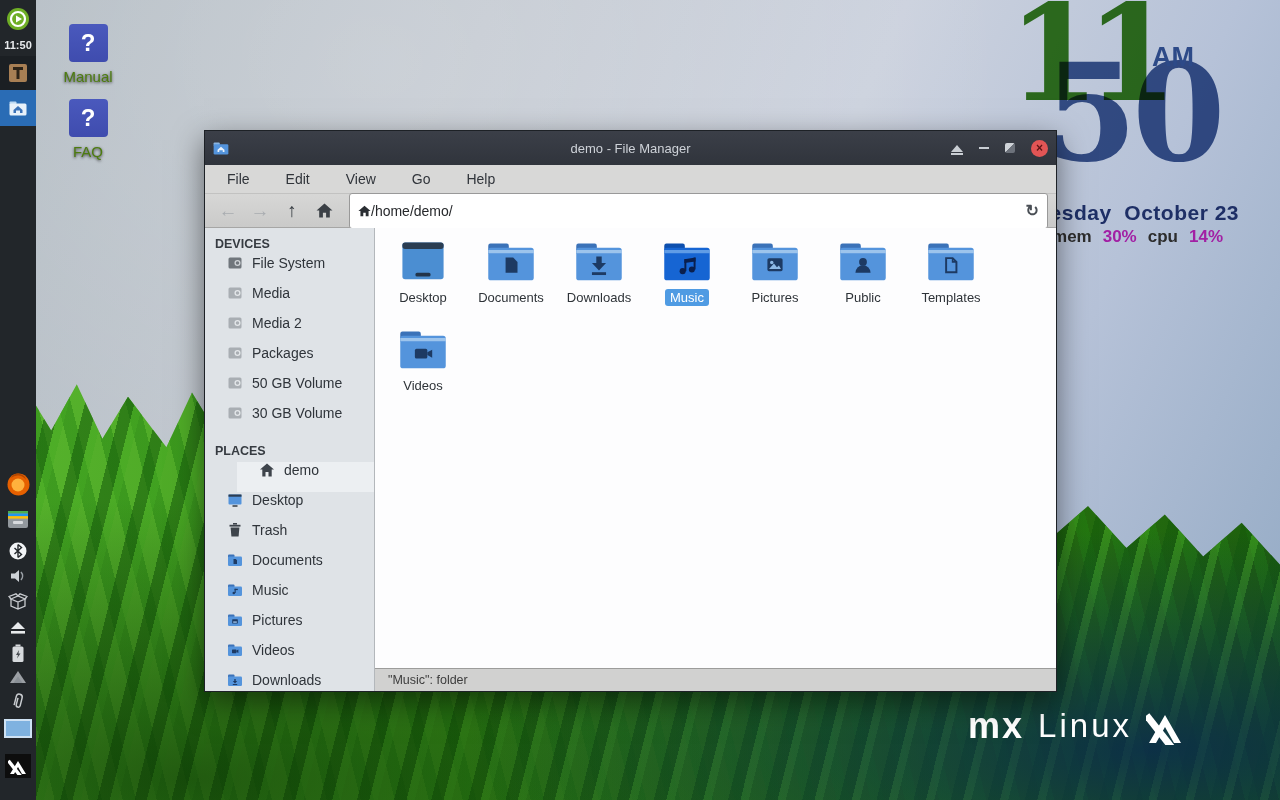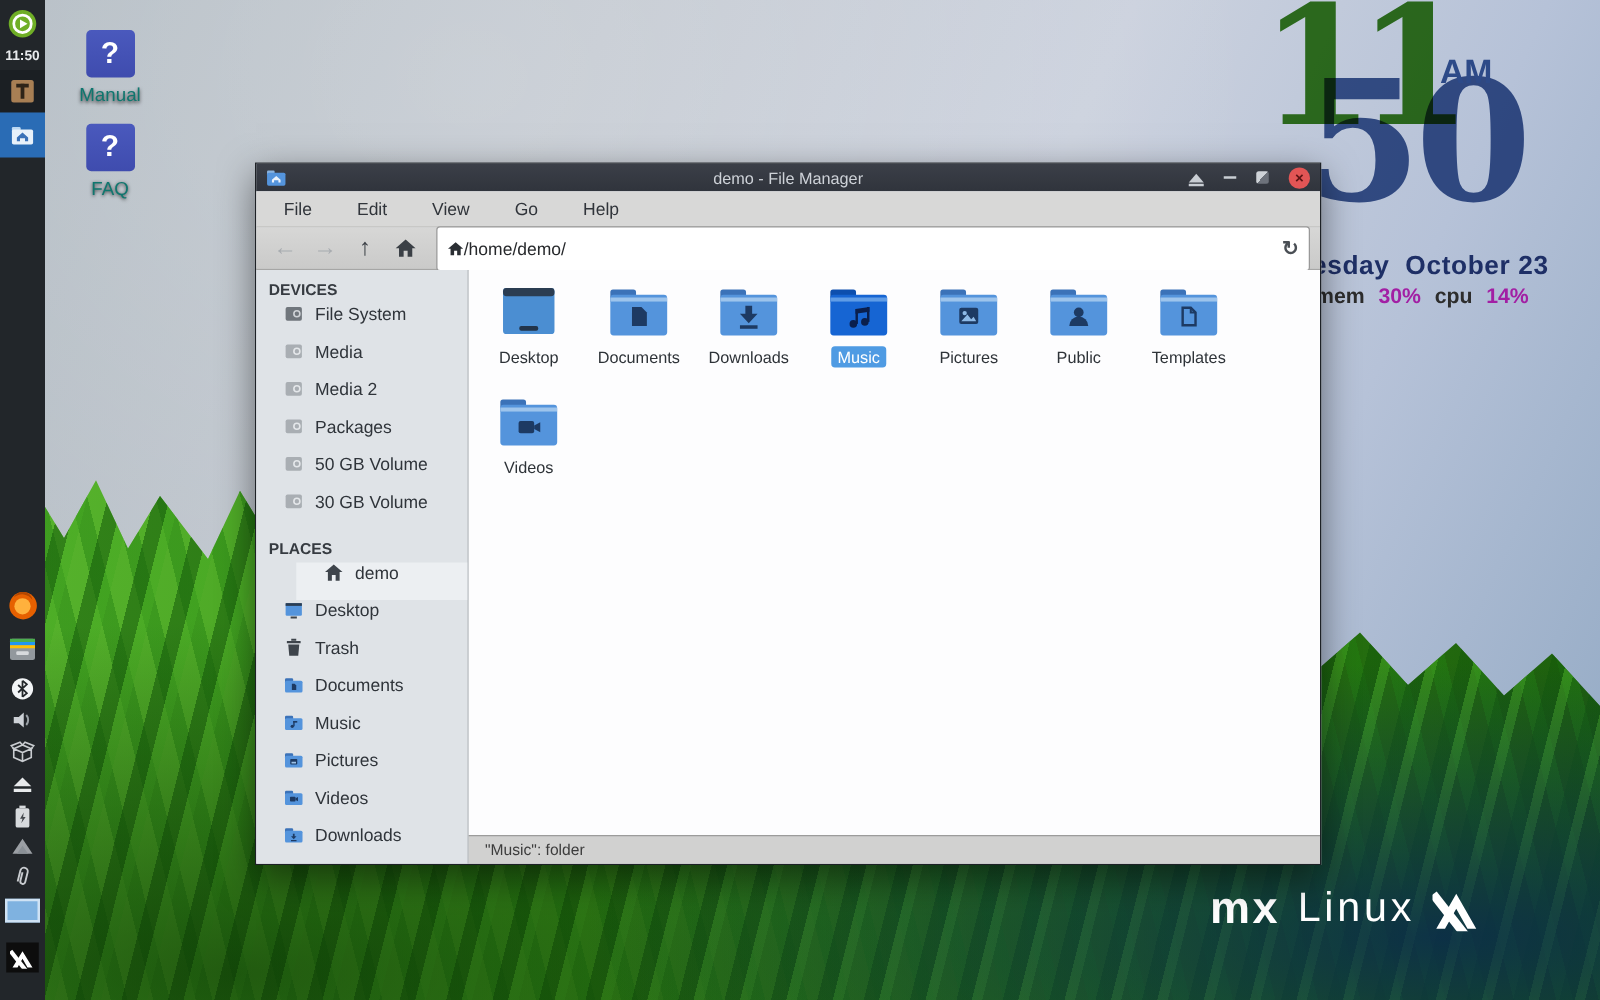--- a/index.html
+++ b/index.html
@@ -31,40 +31,40 @@
   #conky-stats { position:absolute; top:227px; right:57px; font-size:17px; font-weight:bold; display:flex; gap:11px; }
   #conky-stats .pct { color:#a21fa4; }
   #conky-stats .lbl { color:#2d2d2d; }
 
   
   .shortcut { position:absolute; width:110px; text-align:center; z-index:5; }
   #shortcut-manual { left:33px; top:24px; }
   #shortcut-faq { left:33px; top:99px; }
   .shortcut .sq { width:39px; height:38px; margin:0 auto; background:linear-gradient(#4a59bd,#3f4cae); border-radius:4px;
      color:#fff; font-size:24px; font-weight:bold; display:flex; align-items:center; justify-content:center; }
-  .shortcut .cap { margin-top:6px; color:#0f766e; font-size:15px; text-shadow:0 1px 3px rgba(0,0,0,.75); }
+  .shortcut .cap { margin-top:6px; color:#4d7c0f; font-size:15px; text-shadow:0 1px 3px rgba(0,0,0,.75); }
 
   
   #brand { position:absolute; right:92px; bottom:53px; z-index:5; display:flex; align-items:center; gap:14px; color:#fff; }
   #brand .w1 { font-size:36px; font-weight:bold; letter-spacing:2px; }
   #brand .w2 { font-size:33px; letter-spacing:3px; }
 
   
   #panel { position:absolute; left:0; top:0; width:36px; height:800px; background:#22262a; z-index:50; }
   .pitem { position:absolute; left:0; width:36px; display:flex; justify-content:center; align-items:center; }
   #panel-clock { color:#e9ebee; font-size:11px; font-weight:bold; }
   #btn-tools { background:#1b1f23; }
   #btn-filemanager { background:#2a6cb5; }
   #pager-box { width:28px; height:19px; background:#7fb2e0; border:2px solid #cfe2f4; }
   #panel-mx { width:26px; height:24px; background:#0d0d0d; display:flex; align-items:center; justify-content:center; }
 
   
   #window { position:absolute; left:204px; top:130px; width:853px; height:562px; z-index:40;
     border:1px solid #1d2126; box-shadow:0 10px 28px rgba(0,0,0,.5); display:flex; flex-direction:column; background:#dfe3e7; }
-  #titlebar { height:22px; background:linear-gradient(#3b3f48,#30343c); display:flex; align-items:center; padding:0 8px; flex:0 0 auto; }
+  #titlebar { height:34px; background:linear-gradient(#3b3f48,#30343c); display:flex; align-items:center; padding:0 8px; flex:0 0 auto; }
   #title-text { position:absolute; left:0; right:0; text-align:center; color:#ced2d8; font-size:13px; pointer-events:none; }
   #titlebar .tb-btns { margin-left:auto; display:flex; align-items:center; gap:16px; z-index:2; }
   .tb-shade { width:0; height:0; border-left:6px solid transparent; border-right:6px solid transparent; border-bottom:7px solid #c9ced4; position:relative; }
   .tb-shade::after { content:""; position:absolute; left:-6px; top:8px; width:12px; height:2px; background:#c9ced4; }
   .tb-min { width:10px; height:2px; background:#c9ced4; }
   .tb-max { width:10px; height:10px; background:linear-gradient(135deg,#cfd3d8 50%,#6d727b 50%); border-radius:2px; }
   .tb-close { width:17px; height:17px; border-radius:50%; background:#e25555; color:#5d1414; font-size:12px; font-weight:bold; display:flex; align-items:center; justify-content:center; line-height:1; }
 
   #menubar { height:29px; background:#d8d8d7; border-bottom:1px solid #c2c2c1; display:flex; align-items:center; padding-left:13px; gap:18px; flex:0 0 auto; }
   .menu-item { font-size:14px; color:#30343a; padding:4px 9px; }

